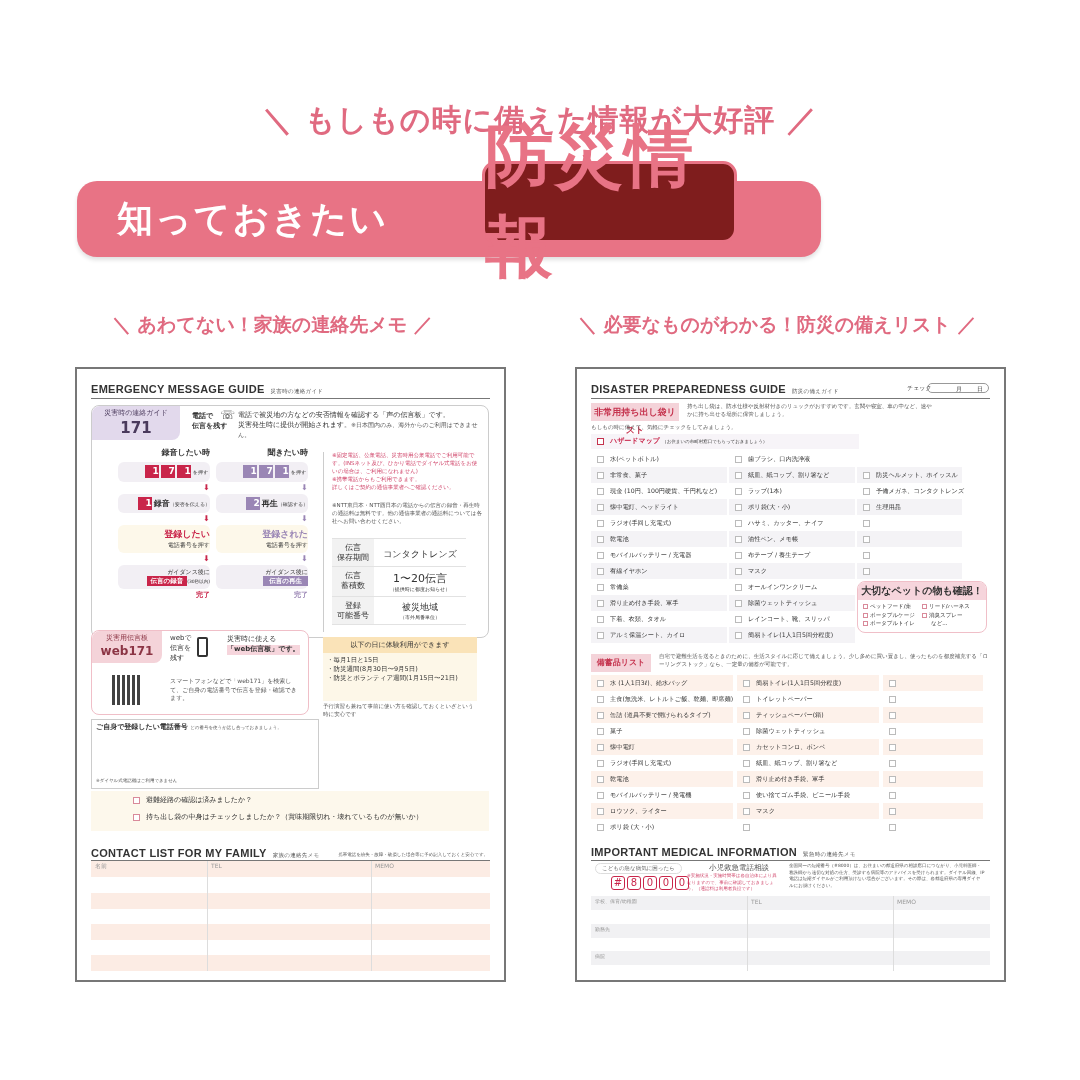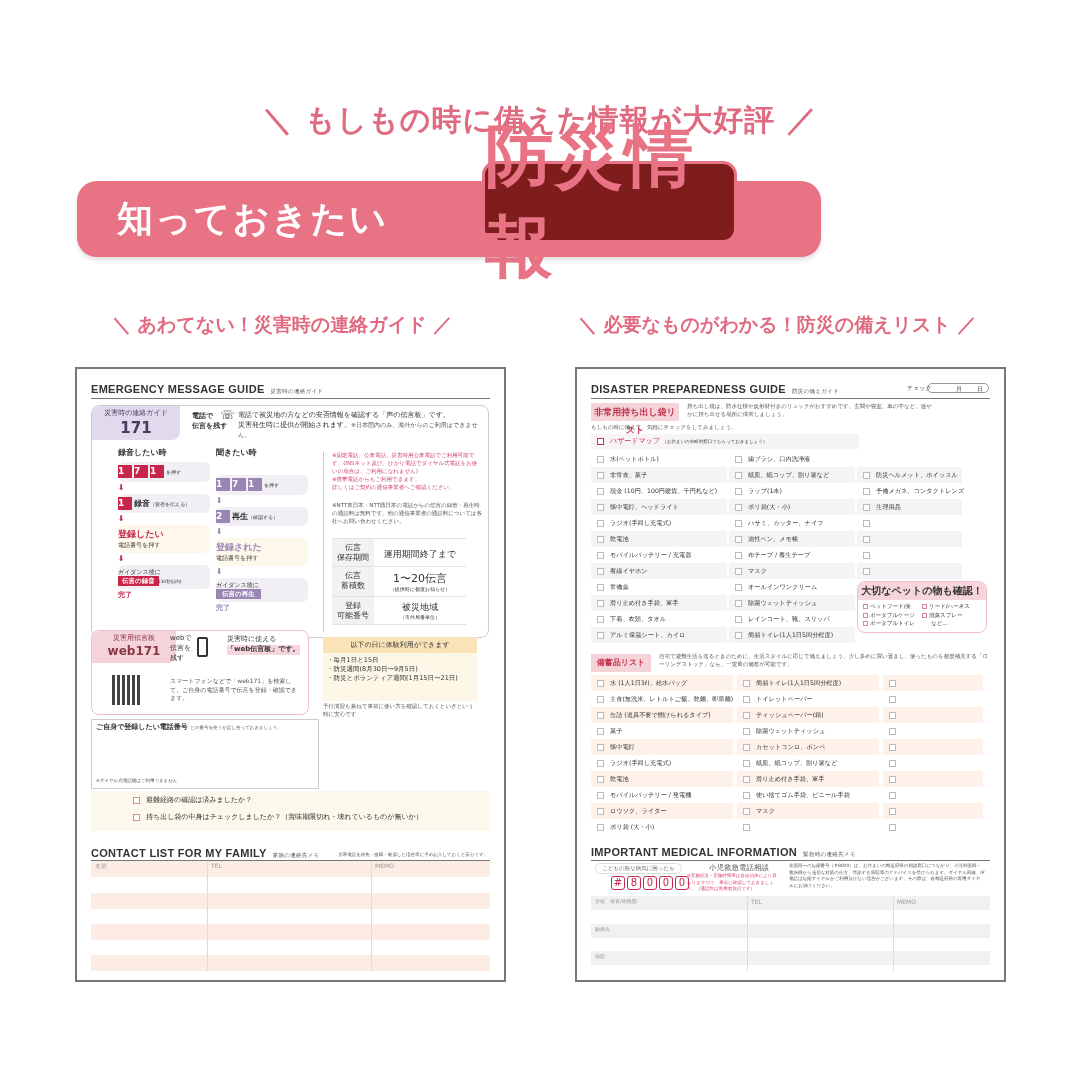--- a/index.html
+++ b/index.html
@@ -14,21 +14,21 @@
 .page.l{left:75px}.page.r{left:575px}
 .ptitle{position:absolute;left:14px;top:14px;font-size:11px;font-weight:bold;color:#333;font-family:"Liberation Sans",sans-serif;letter-spacing:.3px}
 .ptitle small{font-size:5.5px;font-weight:normal;margin-left:6px;color:#555}
 .hr{position:absolute;left:14px;right:14px;height:1px;background:#777}
 .box{position:absolute;border:1px solid #ddd;border-radius:8px;background:#fff}
 .tiny{font-size:6px;color:#555;line-height:1.45}
 .s7{font-size:7px;line-height:1.4}
 .s8{font-size:8px;line-height:1.3}
 .tag-purple{background:#e2d9ec;color:#4a3a5c}
 .tag-pink{background:#f4d3d9;color:#c5334e}
-.flow{position:absolute;width:92px;text-align:left}
+.flow{position:absolute;width:92px;text-align:right}
 .fbox{background:#f2eff4;border-radius:6px;padding:3px 0;margin:0 auto;font-size:7px}
 .fbox.cream{background:#fdf8ea}
 .nums span{display:inline-block;width:14px;height:13px;color:#fff;font-weight:bold;font-size:9px;line-height:13px;margin-right:2px}
 .arrow{font-size:8px;line-height:12px}
 .red{color:#c9254a}.pur{color:#9a86b5}
 .tbl-row{display:flex;border-bottom:1px solid #e2e2e2}
 .tbl-row .k{width:42px;background:#f2f2f2;text-align:center;font-size:8px;padding:4px 0;line-height:1.2}
 .tbl-row .v{flex:1;text-align:center;font-size:9px;padding:4px 0}
 .stripe{position:absolute;left:14px;right:14px;height:16px;background:#fcece4}
 .vline{position:absolute;width:1px;background:#ddd}
@@ -40,21 +40,21 @@
 </head>
 <body>
 
 <div class="tagline">＼ もしもの時に備えた情報が大好評 ／</div>
 
 <div class="banner">
   <span class="left">知っておきたい</span>
   <span class="hl">防災情報</span>
 </div>
 
-<div class="subtag" style="left:112px">＼ あわてない！災害時の連絡ガイド ／</div>
+<div class="subtag" style="left:112px">＼ あわてない！家族の連絡先メモ ／</div>
 <div class="subtag" style="left:578px">＼ 必要なものがわかる！防災の備えリスト ／</div>
 
 <div class="page l">
   <div class="ptitle"><span>EMERGENCY MESSAGE GUIDE</span><small>災害時の連絡ガイド</small></div>
   <div class="hr" style="top:29px"></div>
 
   <div class="box" style="left:14px;top:36px;width:398px;height:233px;border-color:#ccc">
     <div class="tag-purple" style="position:absolute;left:0;top:0;width:88px;height:34px;border-radius:8px 0 8px 0;text-align:center;padding-top:3px">
       <div class="s7">災害時の連絡ガイド</div>
       <div style="font-size:15px;font-weight:bold">171</div>
@@ -76,21 +76,21 @@
       <div class="fbox cream">
           <div class="red" style="font-weight:bold;font-size:9px">登録したい</div>
           <div style="font-size:6px">電話番号を押す</div>
         </div>
       <div class="arrow red">⬇</div>
       <div class="fbox"><div style="font-size:6px">ガイダンス後に</div><span style="background:#c9254a;color:#fff;font-size:6.5px;padding:1px 4px;font-weight:bold">伝言の録音</span><span style="font-size:4.5px">(30秒以内)</span></div>
       <div class="red s7" style="font-weight:bold;margin-top:2px">完了</div>
     </div>
 
     <div class="flow" style="left:124px;top:42px">
-      <div class="s8" style="font-weight:bold;margin-bottom:17px">聞きたい時</div>
+      <div class="s8" style="font-weight:bold;margin-bottom:4px">聞きたい時</div>
       <div class="fbox nums"><span style="background:#9a86b5">1</span><span style="background:#9a86b5">7</span><span style="background:#9a86b5">1</span><span style="width:auto;color:#333;font-size:5px;font-weight:normal">を押す</span></div>
       <div class="arrow pur">⬇</div>
       <div class="fbox" style="font-weight:bold;font-size:8px"><span class="nums"><span style="background:#9a86b5">2</span></span><span>再生</span><span style="font-size:5px;font-weight:normal">（確認する）</span></div>
       <div class="arrow pur">⬇</div>
       <div class="fbox cream">
           <div class="pur" style="font-weight:bold;font-size:9px">登録された</div>
           <div style="font-size:6px">電話番号を押す</div>
         </div>
       <div class="arrow pur">⬇</div>
       <div class="fbox"><div style="font-size:6px">ガイダンス後に</div><span style="background:#9a86b5;color:#fff;font-size:6.5px;padding:1px 6px;font-weight:bold">伝言の再生</span></div>
@@ -99,21 +99,21 @@
 
     <div class="vline" style="left:231px;top:46px;height:180px;background:#ccc"></div>
     <div class="tiny" style="position:absolute;left:240px;top:46px;width:150px;color:#d0456a;white-space:pre-line;font-size:5.5px">※固定電話、公衆電話、災害時用公衆電話でご利用可能です。(INSネット及び、ひかり電話でダイヤル式電話をお使いの場合は、ご利用になれません)
 ※携帯電話からもご利用できます。
 詳しくはご契約の通信事業者へご確認ください。</div>
     <div class="tiny" style="position:absolute;left:240px;top:96px;width:150px;font-size:5.5px">※NTT東日本・NTT西日本の電話からの伝言の録音・再生時の通話料は無料です。他の通信事業者の通話料については各社へお問い合わせください。</div>
     <div style="position:absolute;left:240px;top:132px;width:134px;border-top:1px solid #e2e2e2">
       <div class="tbl-row">
           <div class="k" style="white-space:pre-line">伝言
 保存期間</div>
-          <div class="v" style="padding-top:9px">運用期間終了まで</div>
+          <div class="v" style="padding-top:9px">コンタクトレンズ</div>
         </div>
       <div class="tbl-row">
           <div class="k" style="white-space:pre-line">伝言
 蓄積数</div>
           <div class="v">
             <div style="font-size:11px">1〜20伝言</div>
             <div style="font-size:5px">（提供時に都度お知らせ）</div>
           </div>
         </div>
       <div class="tbl-row">
@@ -121,21 +121,21 @@
 可能番号</div>
           <div class="v">
             <div>被災地域</div>
             <div style="font-size:5px">（市外局番単位）</div>
           </div>
         </div>
     </div>
   </div>
 
   <div class="box" style="left:14px;top:261px;width:218px;height:85px;border-color:#f0bfc8">
-    <div class="tag-pink" style="position:absolute;left:0;top:0;width:84px;height:32px;border-radius:8px 0 8px 0;text-align:center;padding-top:3px;color:#8b3444">
+    <div class="tag-pink" style="position:absolute;left:0;top:0;width:70px;height:32px;border-radius:8px 0 8px 0;text-align:center;padding-top:3px;color:#8b3444">
       <div class="s7">災害用伝言板</div>
       <div style="font-size:12px;font-weight:bold">web171</div>
     </div>
     <div class="s7" style="position:absolute;left:78px;top:3px;white-space:pre-line">webで
 伝言を
 残す</div>
     <div style="position:absolute;left:105px;top:6px;width:11px;height:20px;border:2px solid #333;border-radius:2px"></div>
     <div class="s7" style="position:absolute;left:135px;top:4px">
         <div>災害時に使える</div>
         <div style="background:#f6d5dc;font-weight:bold">「web伝言板」です。</div>
@@ -181,21 +181,21 @@
   <div style="position:absolute;left:330px;top:15px;font-size:6px"><span>チェック</span></div>
   <div style="position:absolute;left:350px;top:14px;width:62px;height:10px;border:1px solid #999;border-radius:5px;font-size:6px;line-height:9px">
       <span style="position:absolute;left:28px">月</span>
       <span style="position:absolute;right:5px">日</span>
     </div>
   <div class="hr" style="top:29px"></div>
 
   <div class="tag-pink" style="position:absolute;left:14px;top:34px;width:88px;height:18px;font-size:9px;text-align:center;line-height:18px;font-weight:bold;color:#c5334e">非常用持ち出し袋リスト</div>
   <div class="tiny" style="position:absolute;left:110px;top:34px;width:250px;font-size:5.5px">持ち出し袋は、防水仕様や反射材付きのリュックがおすすめです。玄関や寝室、車の中など、速やかに持ち出せる場所に保管しましょう。</div>
   <div class="tiny" style="position:absolute;left:14px;top:55px;font-size:5.5px">もしもの時に備えて、気軽にチェックをしてみましょう。</div>
-  <div style="position:absolute;left:14px;top:65px;width:268px;height:15px;background:#f7f4f8;font-size:7px;line-height:15px;padding-left:6px"><span class="chk" style="border-color:#c5334e"></span><span class="red" style="font-weight:normal">ハザードマップ</span> <span style="font-size:4.5px">（お住まいの市町村窓口でもらっておきましょう）</span></div>
+  <div style="position:absolute;left:14px;top:65px;width:268px;height:15px;background:#f7f4f8;font-size:7px;line-height:15px;padding-left:6px"><span class="chk" style="border-color:#c5334e"></span><span class="red" style="font-weight:bold">ハザードマップ</span> <span style="font-size:4.5px">（お住まいの市町村窓口でもらっておきましょう）</span></div>
 
 
   <div>
     <div class="chkrow" style="left:14px;top:82px;width:136px"><span class="chk"></span><span>水(ペットボトル)</span></div>
     <div class="chkrow alt" style="left:14px;top:98px;width:136px"><span class="chk"></span><span>非常食、菓子</span></div>
     <div class="chkrow" style="left:14px;top:114px;width:136px"><span class="chk"></span><span>現金 (10円、100円硬貨、千円札など)</span></div>
     <div class="chkrow alt" style="left:14px;top:130px;width:136px"><span class="chk"></span><span>懐中電灯、ヘッドライト</span></div>
     <div class="chkrow" style="left:14px;top:146px;width:136px"><span class="chk"></span><span>ラジオ(手回し充電式)</span></div>
     <div class="chkrow alt" style="left:14px;top:162px;width:136px"><span class="chk"></span><span>乾電池</span></div>
     <div class="chkrow" style="left:14px;top:178px;width:136px"><span class="chk"></span><span>モバイルバッテリー / 充電器</span></div>

